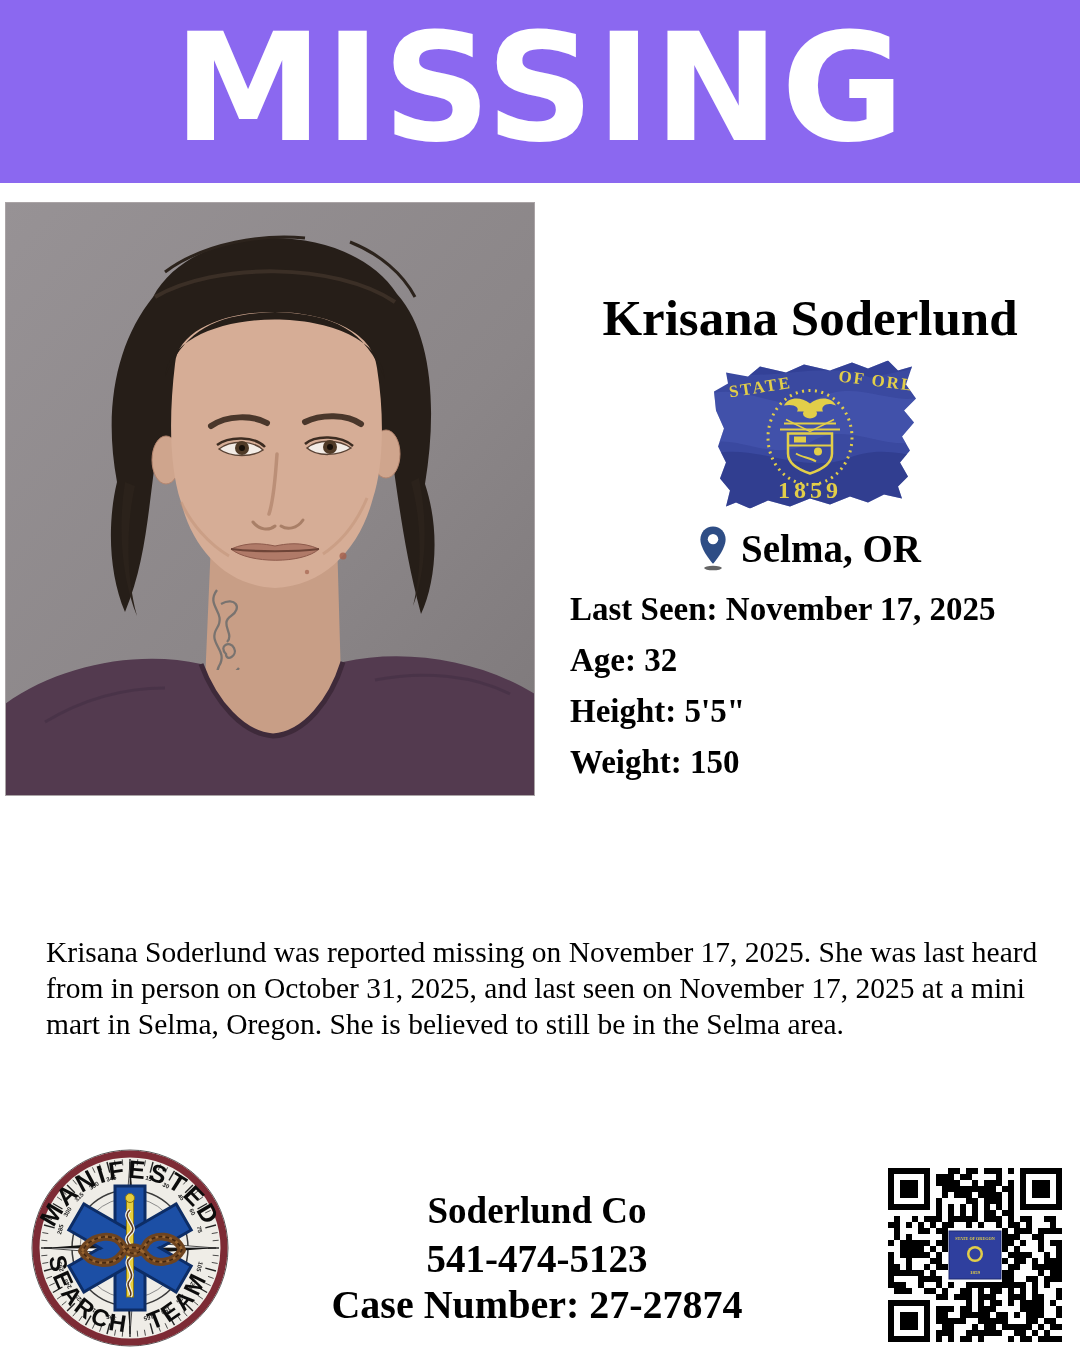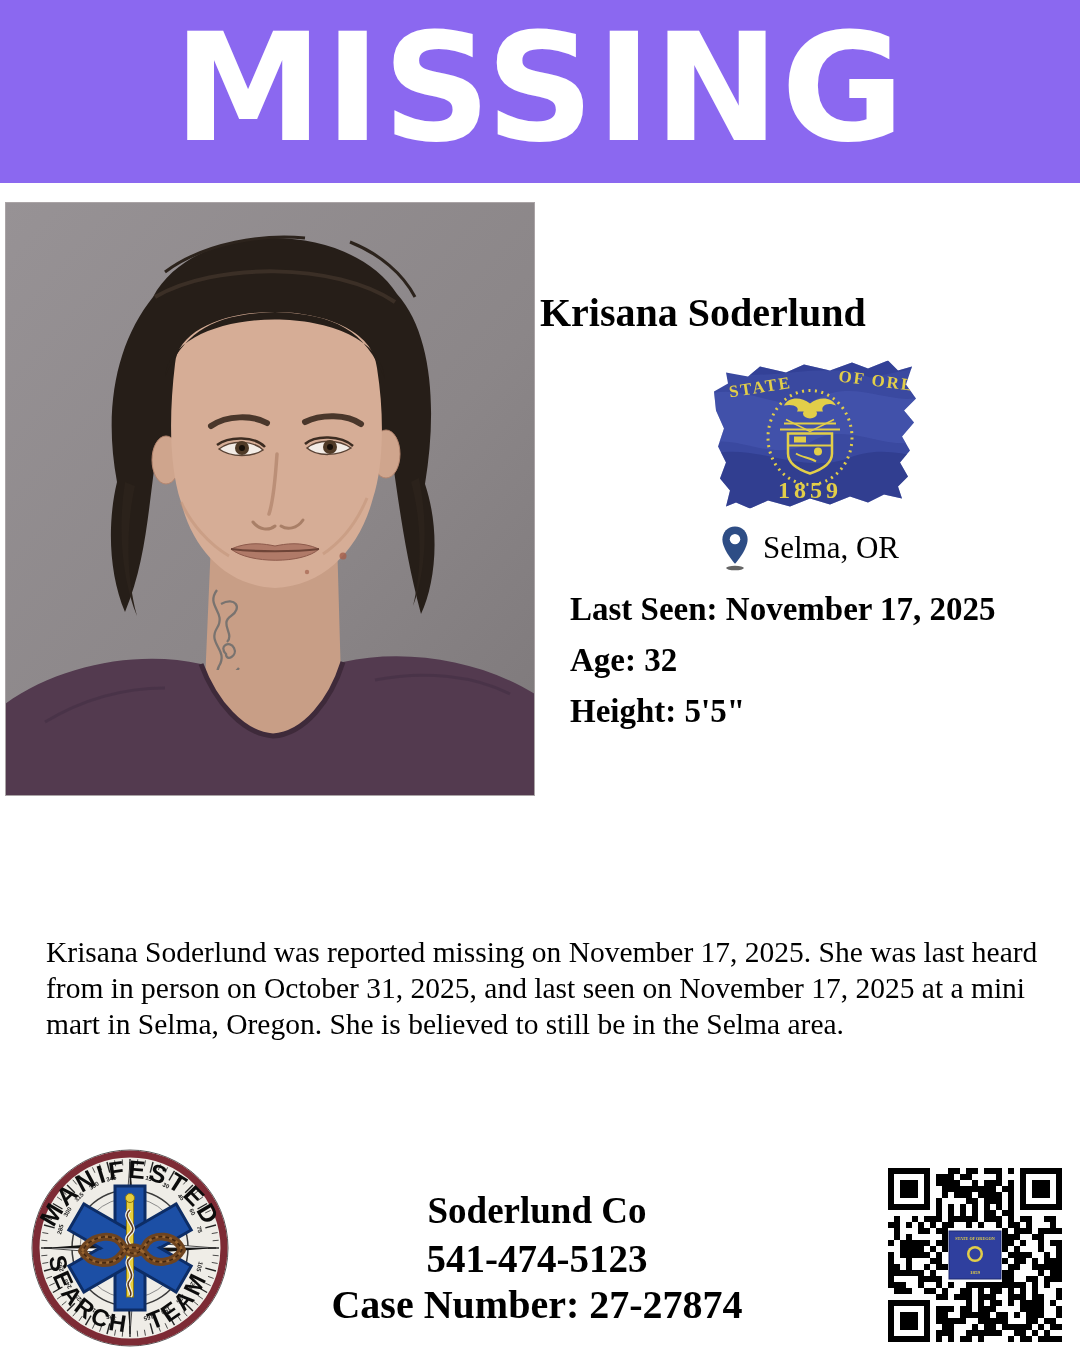--- a/index.html
+++ b/index.html
@@ -12,30 +12,30 @@
     background:#8B68F0;display:flex;align-items:center;justify-content:center;
   }
   .banner-title{
     font-family:"DejaVu Sans",sans-serif;font-weight:bold;font-size:150px;
     color:#fff;letter-spacing:2px;line-height:1;transform:translateY(-4px);
   }
   .photo-frame{position:absolute;left:5px;top:202px;width:530px;height:594px;}
   .photo-frame svg{display:block;}
 
   .name{
-    position:absolute;left:540px;top:292px;width:540px;
-    font-weight:bold;font-size:40px;line-height:1.05;
+    position:absolute;left:540px;top:292px;width:540px;text-align:center;
+    font-weight:bold;font-size:51px;line-height:1.05;
   }
   .flag-wrap{position:absolute;left:700px;top:356px;width:230px;height:158px;}
   .location-row{
     position:absolute;left:540px;top:520px;width:540px;height:56px;
     display:flex;align-items:center;justify-content:center;
   }
   .pin{width:28px;height:48px;margin-right:14px;flex:0 0 auto;}
-  .location-text{font-weight:normal;font-size:31px;}
+  .location-text{font-weight:bold;font-size:39px;}
 
   .details{position:absolute;left:570px;top:584px;width:500px;}
   .detail-line{font-weight:bold;font-size:33px;line-height:51px;white-space:nowrap;}
 
   .description{
     position:absolute;left:46px;top:934px;width:992px;
     font-size:29.5px;line-height:36px;text-align:left;
   }
 
   .logo-wrap{position:absolute;left:30px;top:1148px;width:200px;height:200px;}
@@ -177,20 +177,21 @@
     <path d="M15,2 C7,2 1.5,8 1.5,16 C1.5,27 15,42 15,42 C15,42 28.5,27 28.5,16 C28.5,8 23,2 15,2 Z" fill="#2E4D85"></path>
     <circle cx="15" cy="15.5" r="5.6" fill="#ffffff"></circle>
   </svg>
   <span class="location-text">Selma, OR</span>
 </div>
 
 <div class="details">
   <div class="detail-line"><span>Last Seen:</span> <span>November 17, 2025</span></div>
   <div class="detail-line"><span>Age:</span> <span>32</span></div>
   <div class="detail-line"><span>Height:</span> <span>5'5"</span></div>
+  <div class="detail-line"><span>Weight:</span> <span>150</span></div>
 </div>
 
 <div class="description">Krisana Soderlund was reported missing on November 17, 2025. She was last heard from in person on October 31, 2025, and last seen on November 17, 2025 at a mini mart in Selma, Oregon. She is believed to still be in the Selma area.</div>
 
 <div class="logo-wrap">
   <svg width="200" height="200" viewBox="0 0 200 200">
     <circle cx="100" cy="100" r="98" fill="#ffffff" stroke="#555" stroke-width="1"></circle>
     <circle cx="100" cy="100" r="94" fill="#efede7" stroke="#7D2B35" stroke-width="7"></circle>
     <g id="compass-ticks">
         <line x1="100" y1="22" x2="100" y2="11" stroke="#222" stroke-width="1.4"></line>

